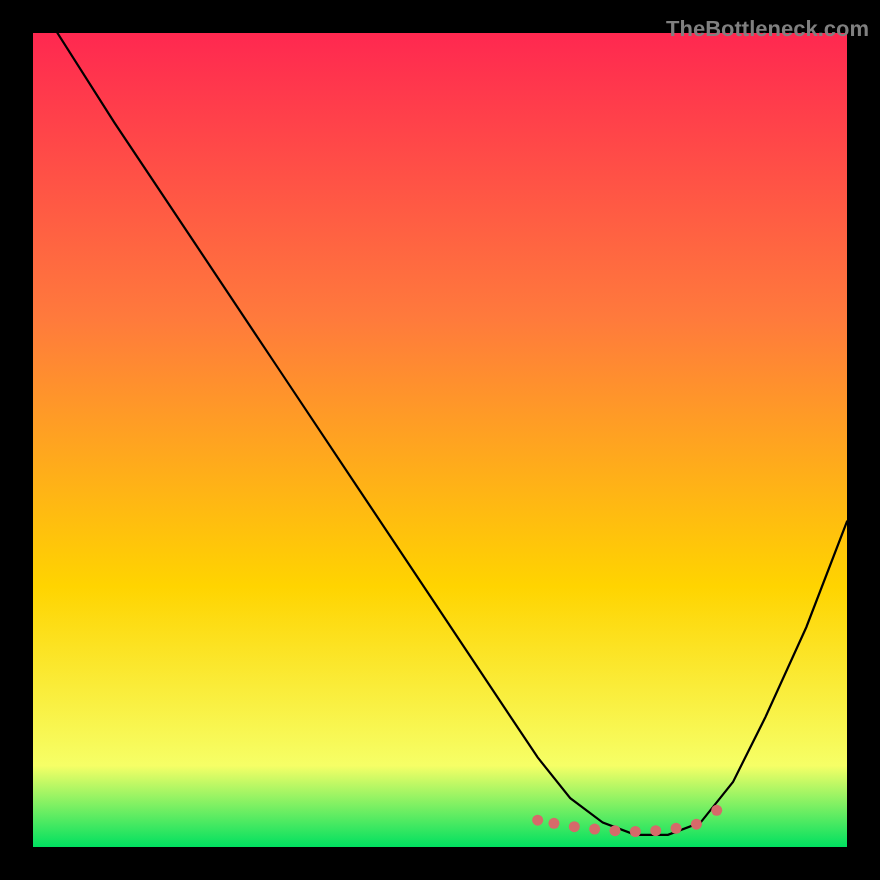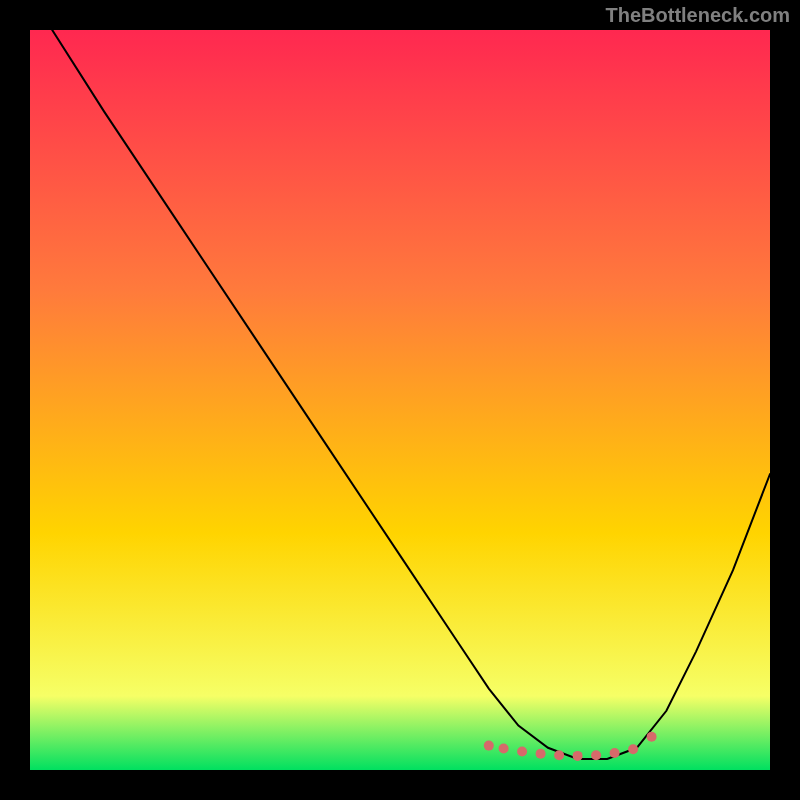--- a/index.html
+++ b/index.html
@@ -5,21 +5,21 @@
   * { margin: 0; padding: 0; box-sizing: border-box; }
   html, body { width: 800px; height: 800px; overflow: hidden; background: #000; }
   .container {
     position: relative;
     width: 800px;
     height: 800px;
     background: #000;
   }
   .watermark {
     position: absolute;
-    top: 4px;
+    top: 16px;
     right: 10px;
     font-family: Arial, sans-serif;
     font-size: 20px;
     font-weight: bold;
     color: #808080;
     z-index: 5;
   }
   .plot-area {
     position: absolute;
     left: 30px;

